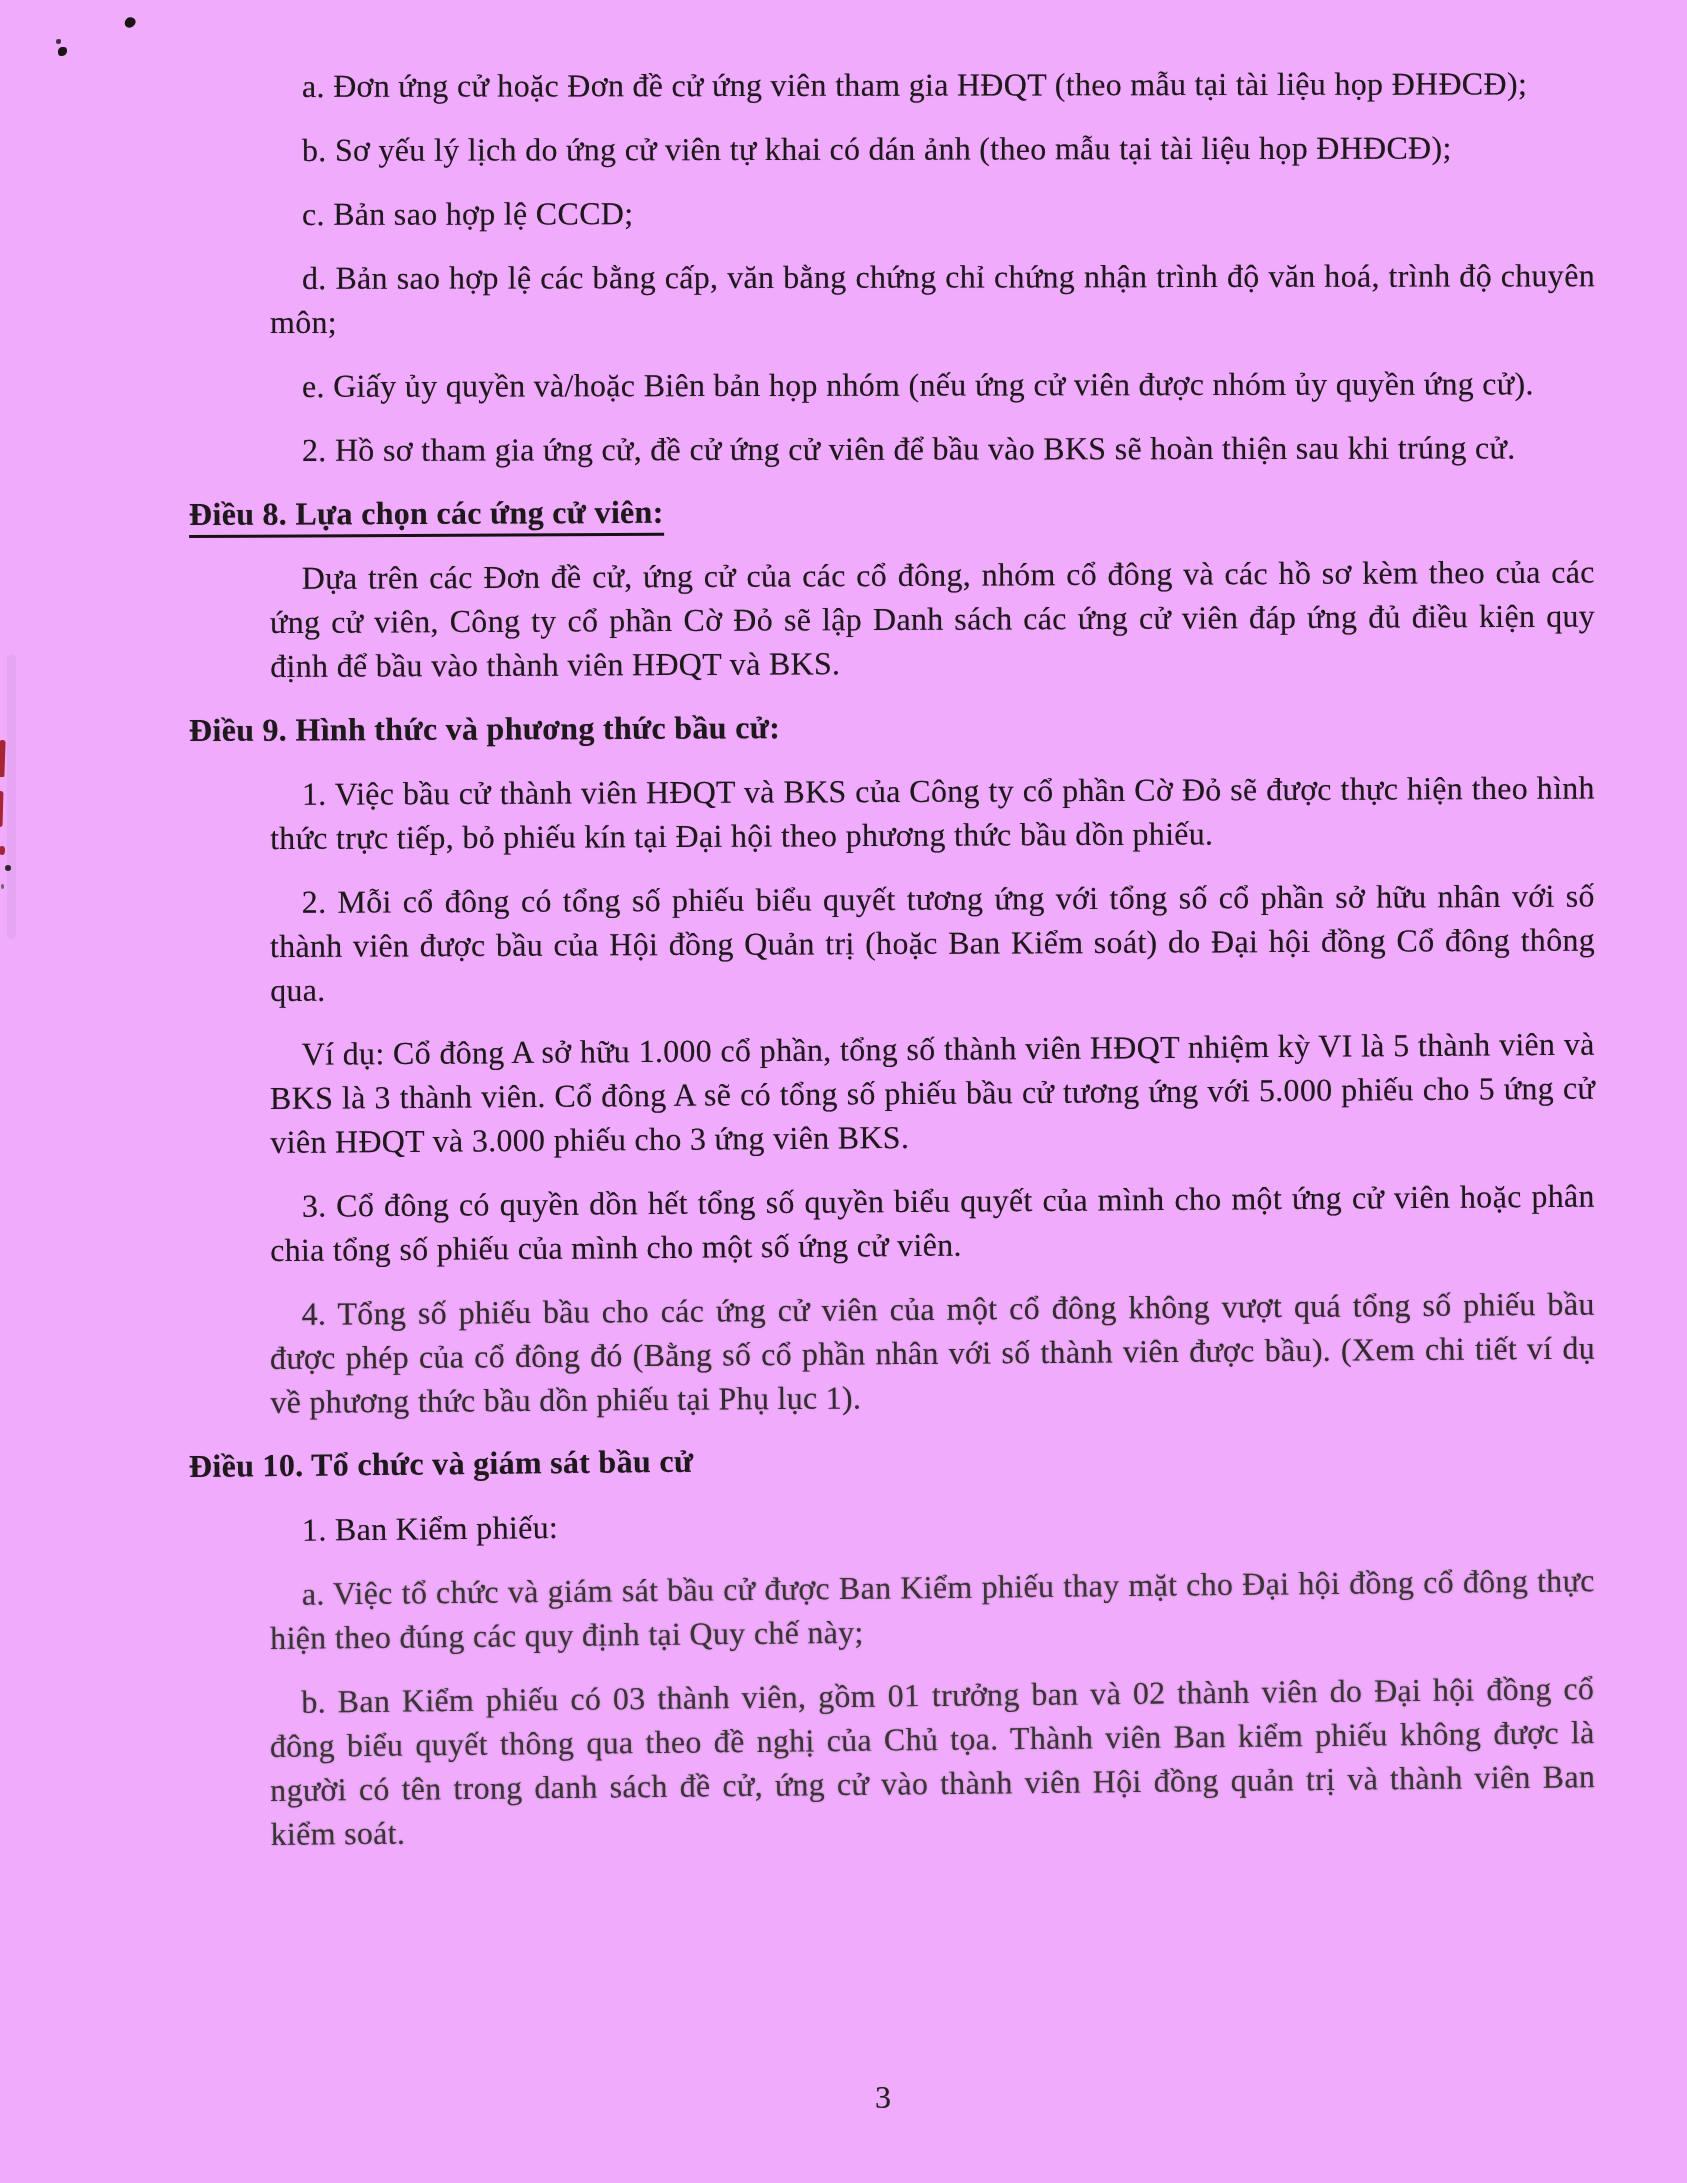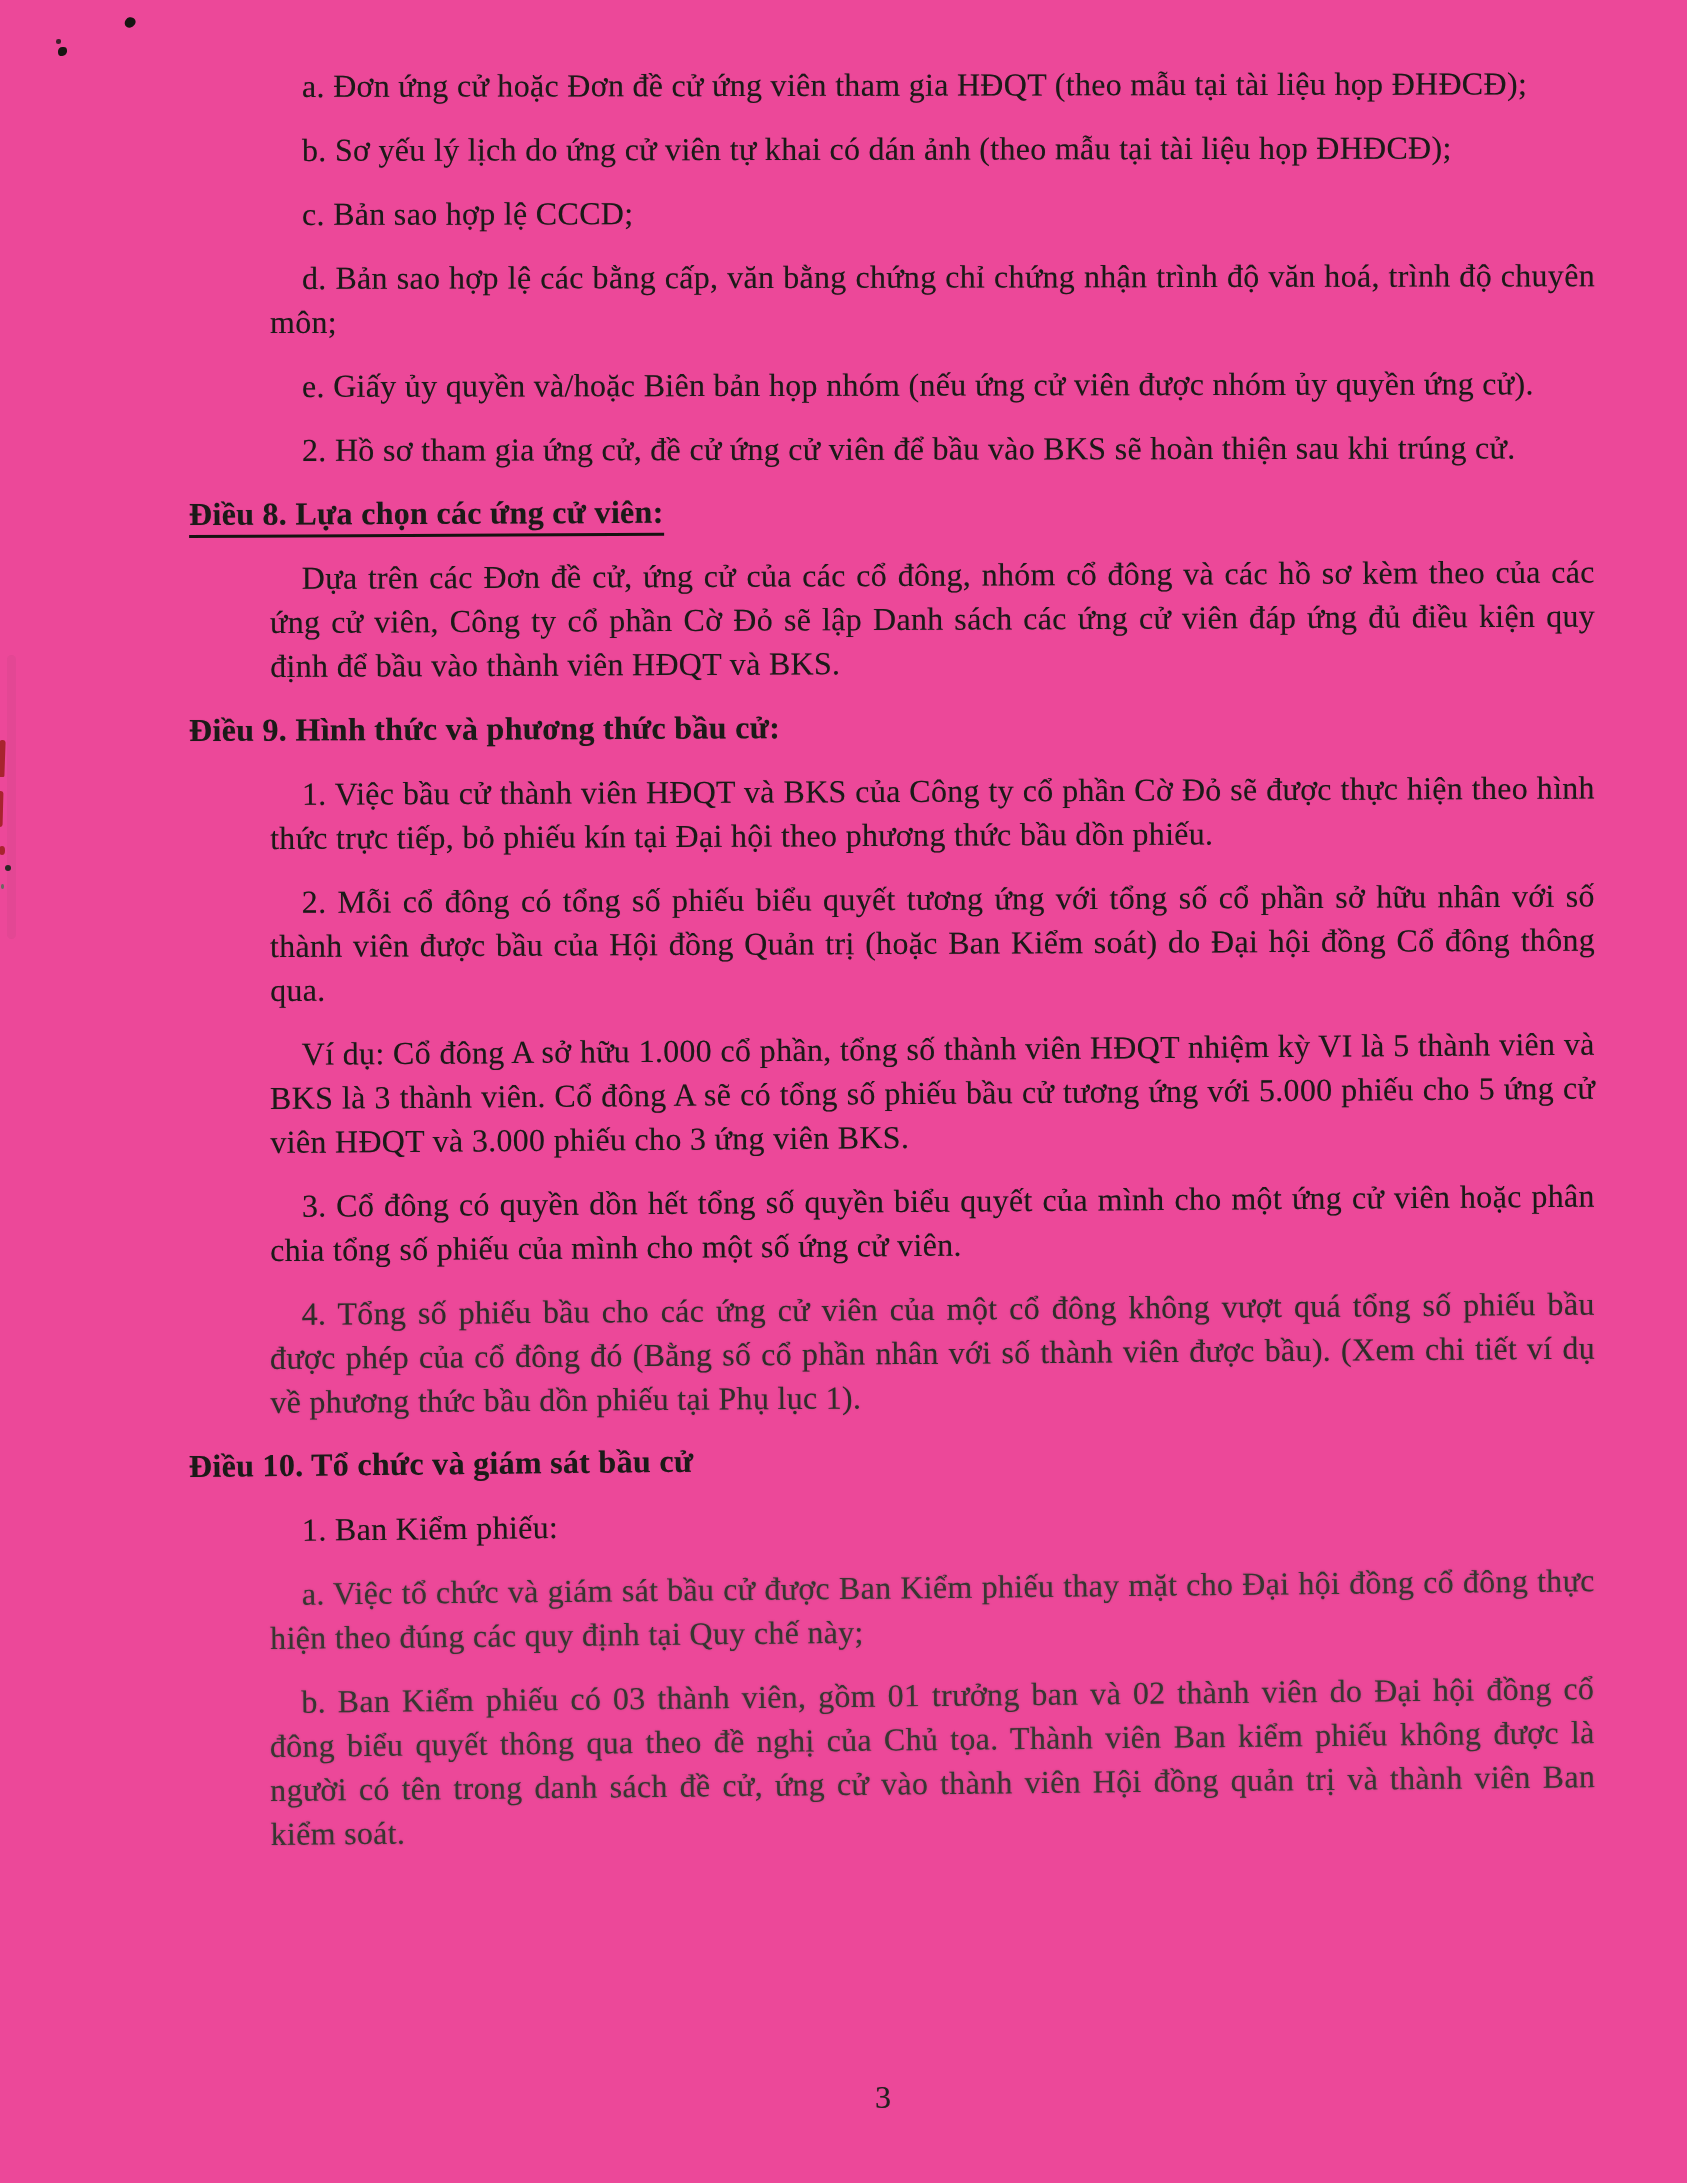--- a/index.html
+++ b/index.html
@@ -1,19 +1,19 @@
 <!DOCTYPE html>
 <html style="font-size:10.6px"><head>
 <meta charset="utf-8">
 <style>
   html,body{margin:0;padding:0;background:#777;}
   .page{
     position:relative;
     width:1687px;height:2183px;
-    background:#ec4899;
+    background:#f0abfc;
     overflow:hidden;
     font-family:"Liberation Serif","DejaVu Serif",serif;
     color:#1b1a18;
   }
   .content{
     position:absolute;
     left:270px;top:64px;width:1325px;
     font-size:32px;
     line-height:44px;
     letter-spacing:0.3px;

